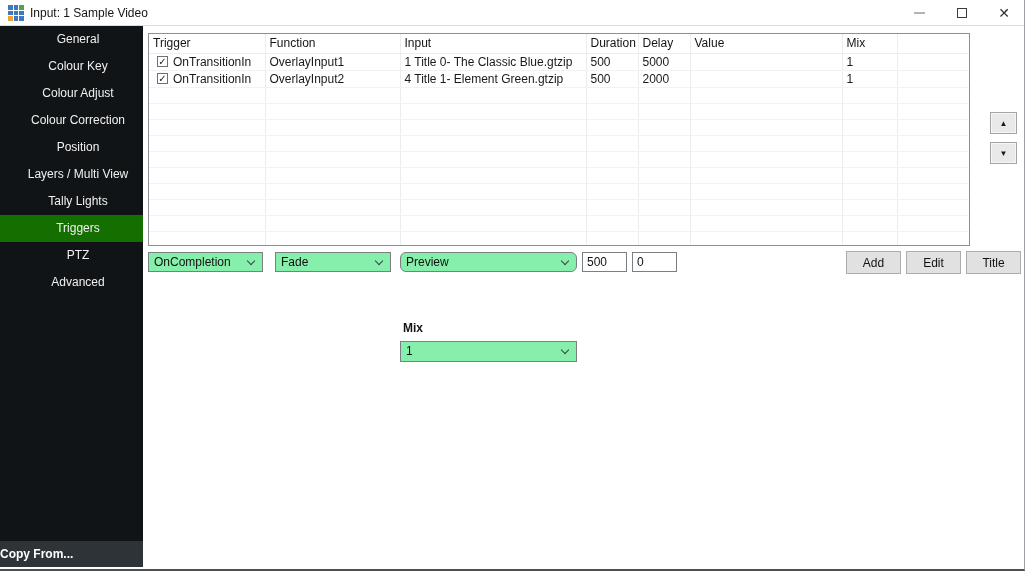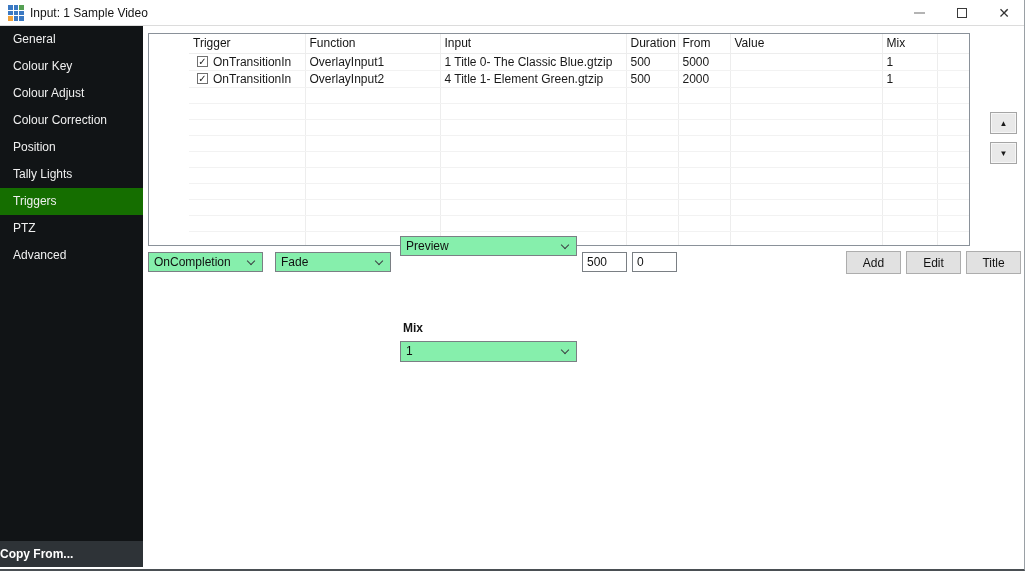--- a/index.html
+++ b/index.html
@@ -17,28 +17,28 @@
     display:grid; grid-template-columns:repeat(3,1fr); grid-template-rows:repeat(3,1fr); gap:1px; }
   .app-icon span { display:block; }
   .c-blue { background:#3b79c3; } .c-green { background:#55a054; } .c-orange { background:#f0a23a; }
   .win-title { position:absolute; left:30px; top:0; height:36px; line-height:26px; color:#141414; }
   .winbtn { position:absolute; top:0; height:26px; width:32px; display:flex; align-items:center; justify-content:center; cursor:default; }
   .wb-min { left:903px; } .wb-max { left:946px; } .wb-close { left:988px; }
   .dash { width:11px; height:2px; background:#b4b4b4; }
   .sq { width:10px; height:10px; border:1.5px solid #3a3a3a; background:transparent; }
   .x-glyph { font-size:14px; color:#333; line-height:1; }
   
-  .sidebar { position:absolute; left:0; top:26px; width:143px; height:515px; background:#111416; }
+  .sidebar { position:absolute; left:0; top:26px; width:143px; height:515px; background:#111416;text-align:center; }
   .nav-item { height:27px; line-height:27px; padding-left:13px; color:#f0f0f0; cursor:default; white-space:nowrap; }
   .nav-item.selected { background:#156e00; }
   .copy-from { position:absolute; left:0; top:541px; width:143px; height:26px; background:#2e3337;
     color:#ffffff; font-weight:bold; text-align:left; line-height:26px; cursor:default; }
   
   .grid-wrap { position:absolute; left:148px; top:33px; width:822px; height:213px;
-    border:1px solid #8a9199; background:#ffffff; overflow:hidden;padding-left:40px; }
+    border:1px solid #8a9199; background:#ffffff; overflow:hidden; }
   table.grid { width:820px; border-collapse:collapse; table-layout:fixed; }
   table.grid th { height:19px; font-weight:normal; text-align:left; padding:0 0 0 4px; color:#141414;
     border-right:1px solid #ededed; border-bottom:1px solid #ededed; overflow:hidden; white-space:nowrap; }
   table.grid td { height:16px; padding:0 0 0 4px; border-right:1px solid #ededed; border-bottom:1px solid #f2f2f2;
     overflow:hidden; white-space:nowrap; }
   table.grid th:last-child, table.grid td:last-child { border-right:none; }
   td.cell-trigger { padding-left:0; }
   .trig-flex { display:flex; align-items:center; height:16px; }
   .cb { width:11px; height:11px; border:1px solid #707070; background:#fff; margin:0 5px 0 4px;
     display:flex; align-items:center; justify-content:center; flex:0 0 auto; }
@@ -48,21 +48,21 @@
     border:1px solid #a5a5a5; display:flex; align-items:center; justify-content:center;
     font-size:8px; color:#1a1a1a; cursor:default; box-shadow:inset 0 0 0 1px #f6f6f6; }
   .ab-up { top:112px; } .ab-down { top:142px; }
   
   .combo { position:absolute; height:20px; background:#86efac; border:1px solid #7a7f84;
     line-height:18px; padding-left:5px; color:#111; cursor:default; }
   .combo .chev { position:absolute; right:8px; top:5px; width:6px; height:6px;
     border:solid #3c4043; border-width:0 1.5px 1.5px 0; transform:rotate(45deg); }
   .combo-trigger { left:148px; top:252px; width:115px; }
   .combo-function { left:275px; top:252px; width:116px; }
-  .combo-input { left:400px; top:236px; width:177px; }
+  .combo-input { left:400px; top:252px; width:177px;border-radius:6px; }
   .combo-mix { left:400px; top:341px; width:177px; height:21px; line-height:19px; }
   .txt { position:absolute; top:252px; height:20px; width:45px; background:#fff;
     border:1px solid #7a7f84; font-family:inherit; font-size:12px; padding-left:4px; color:#111; }
   .txt-duration { left:582px; } .txt-delay { left:632px; }
   .pushbtn { position:absolute; top:251px; width:55px; height:23px; background:#e1e1e1;
     border:1px solid #adadad; font-family:inherit; font-size:12px; color:#111; cursor:default; }
   .btn-add { left:846px; } .btn-edit { left:906px; } .btn-delete { left:966px; }
   .mix-label { position:absolute; left:403px; top:321px; font-weight:bold; color:#141414; }
 </style>
 </head>
@@ -93,20 +93,21 @@
         <span class="x-glyph">✕</span>
       </div>
   </div>
 
   <div class="sidebar">
     <div class="nav-item">General</div>
     <div class="nav-item">Colour Key</div>
     <div class="nav-item">Colour Adjust</div>
     <div class="nav-item">Colour Correction</div>
     <div class="nav-item">Position</div>
+    <div class="nav-item">Layers / Multi View</div>
     <div class="nav-item">Tally Lights</div>
     <div class="nav-item selected">Triggers</div>
     <div class="nav-item">PTZ</div>
     <div class="nav-item">Advanced</div>
   </div>
   <div class="copy-from">Copy From...</div>
 
   <div class="grid-wrap">
     <table class="grid">
       <colgroup>
@@ -118,21 +119,21 @@
           <col style="width:152px">
         <col style="width:55px">
           <col>
       </colgroup>
       <tbody>
           <tr>
         <th>Trigger</th>
         <th>Function</th>
         <th>Input</th>
         <th>Duration</th>
-        <th>From</th>
+        <th>Delay</th>
         <th>Value</th>
         <th>Mix</th>
         <th></th>
       </tr>
       <tr>
         <td class="cell-trigger">
           <span class="trig-flex">
             <span class="cb">
                   <span class="cb-mark">✓</span>
                 </span>

